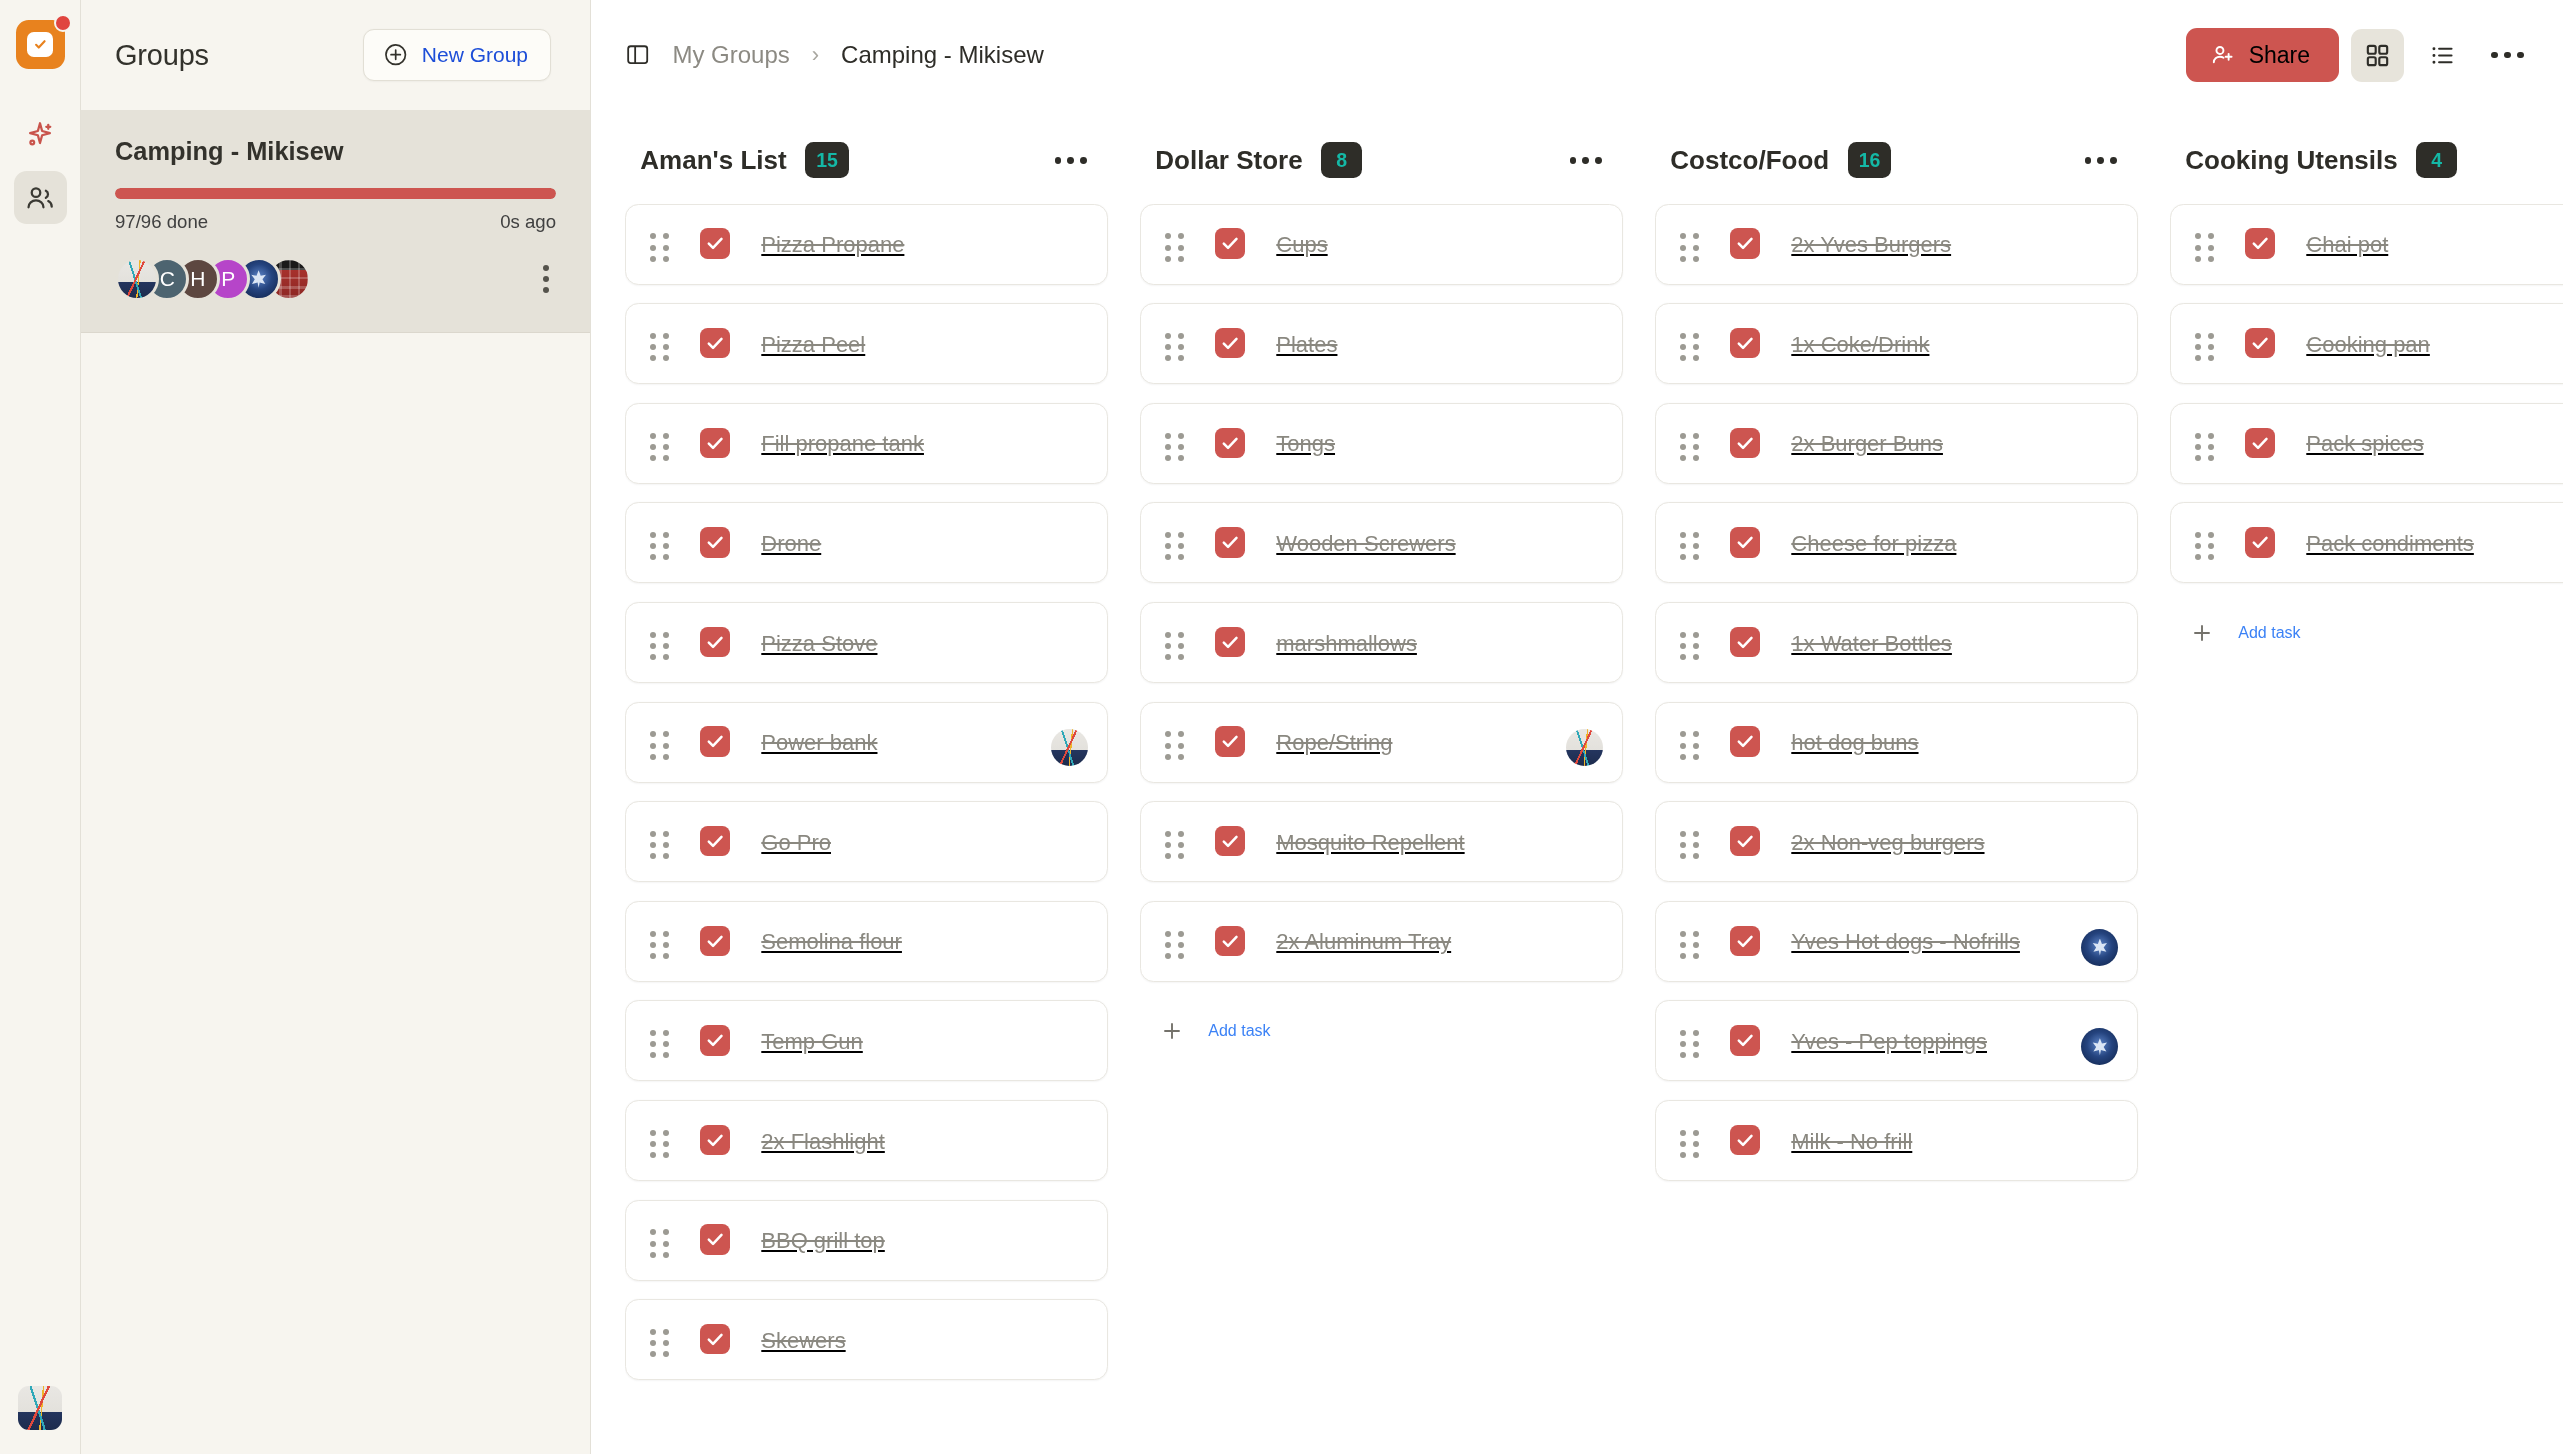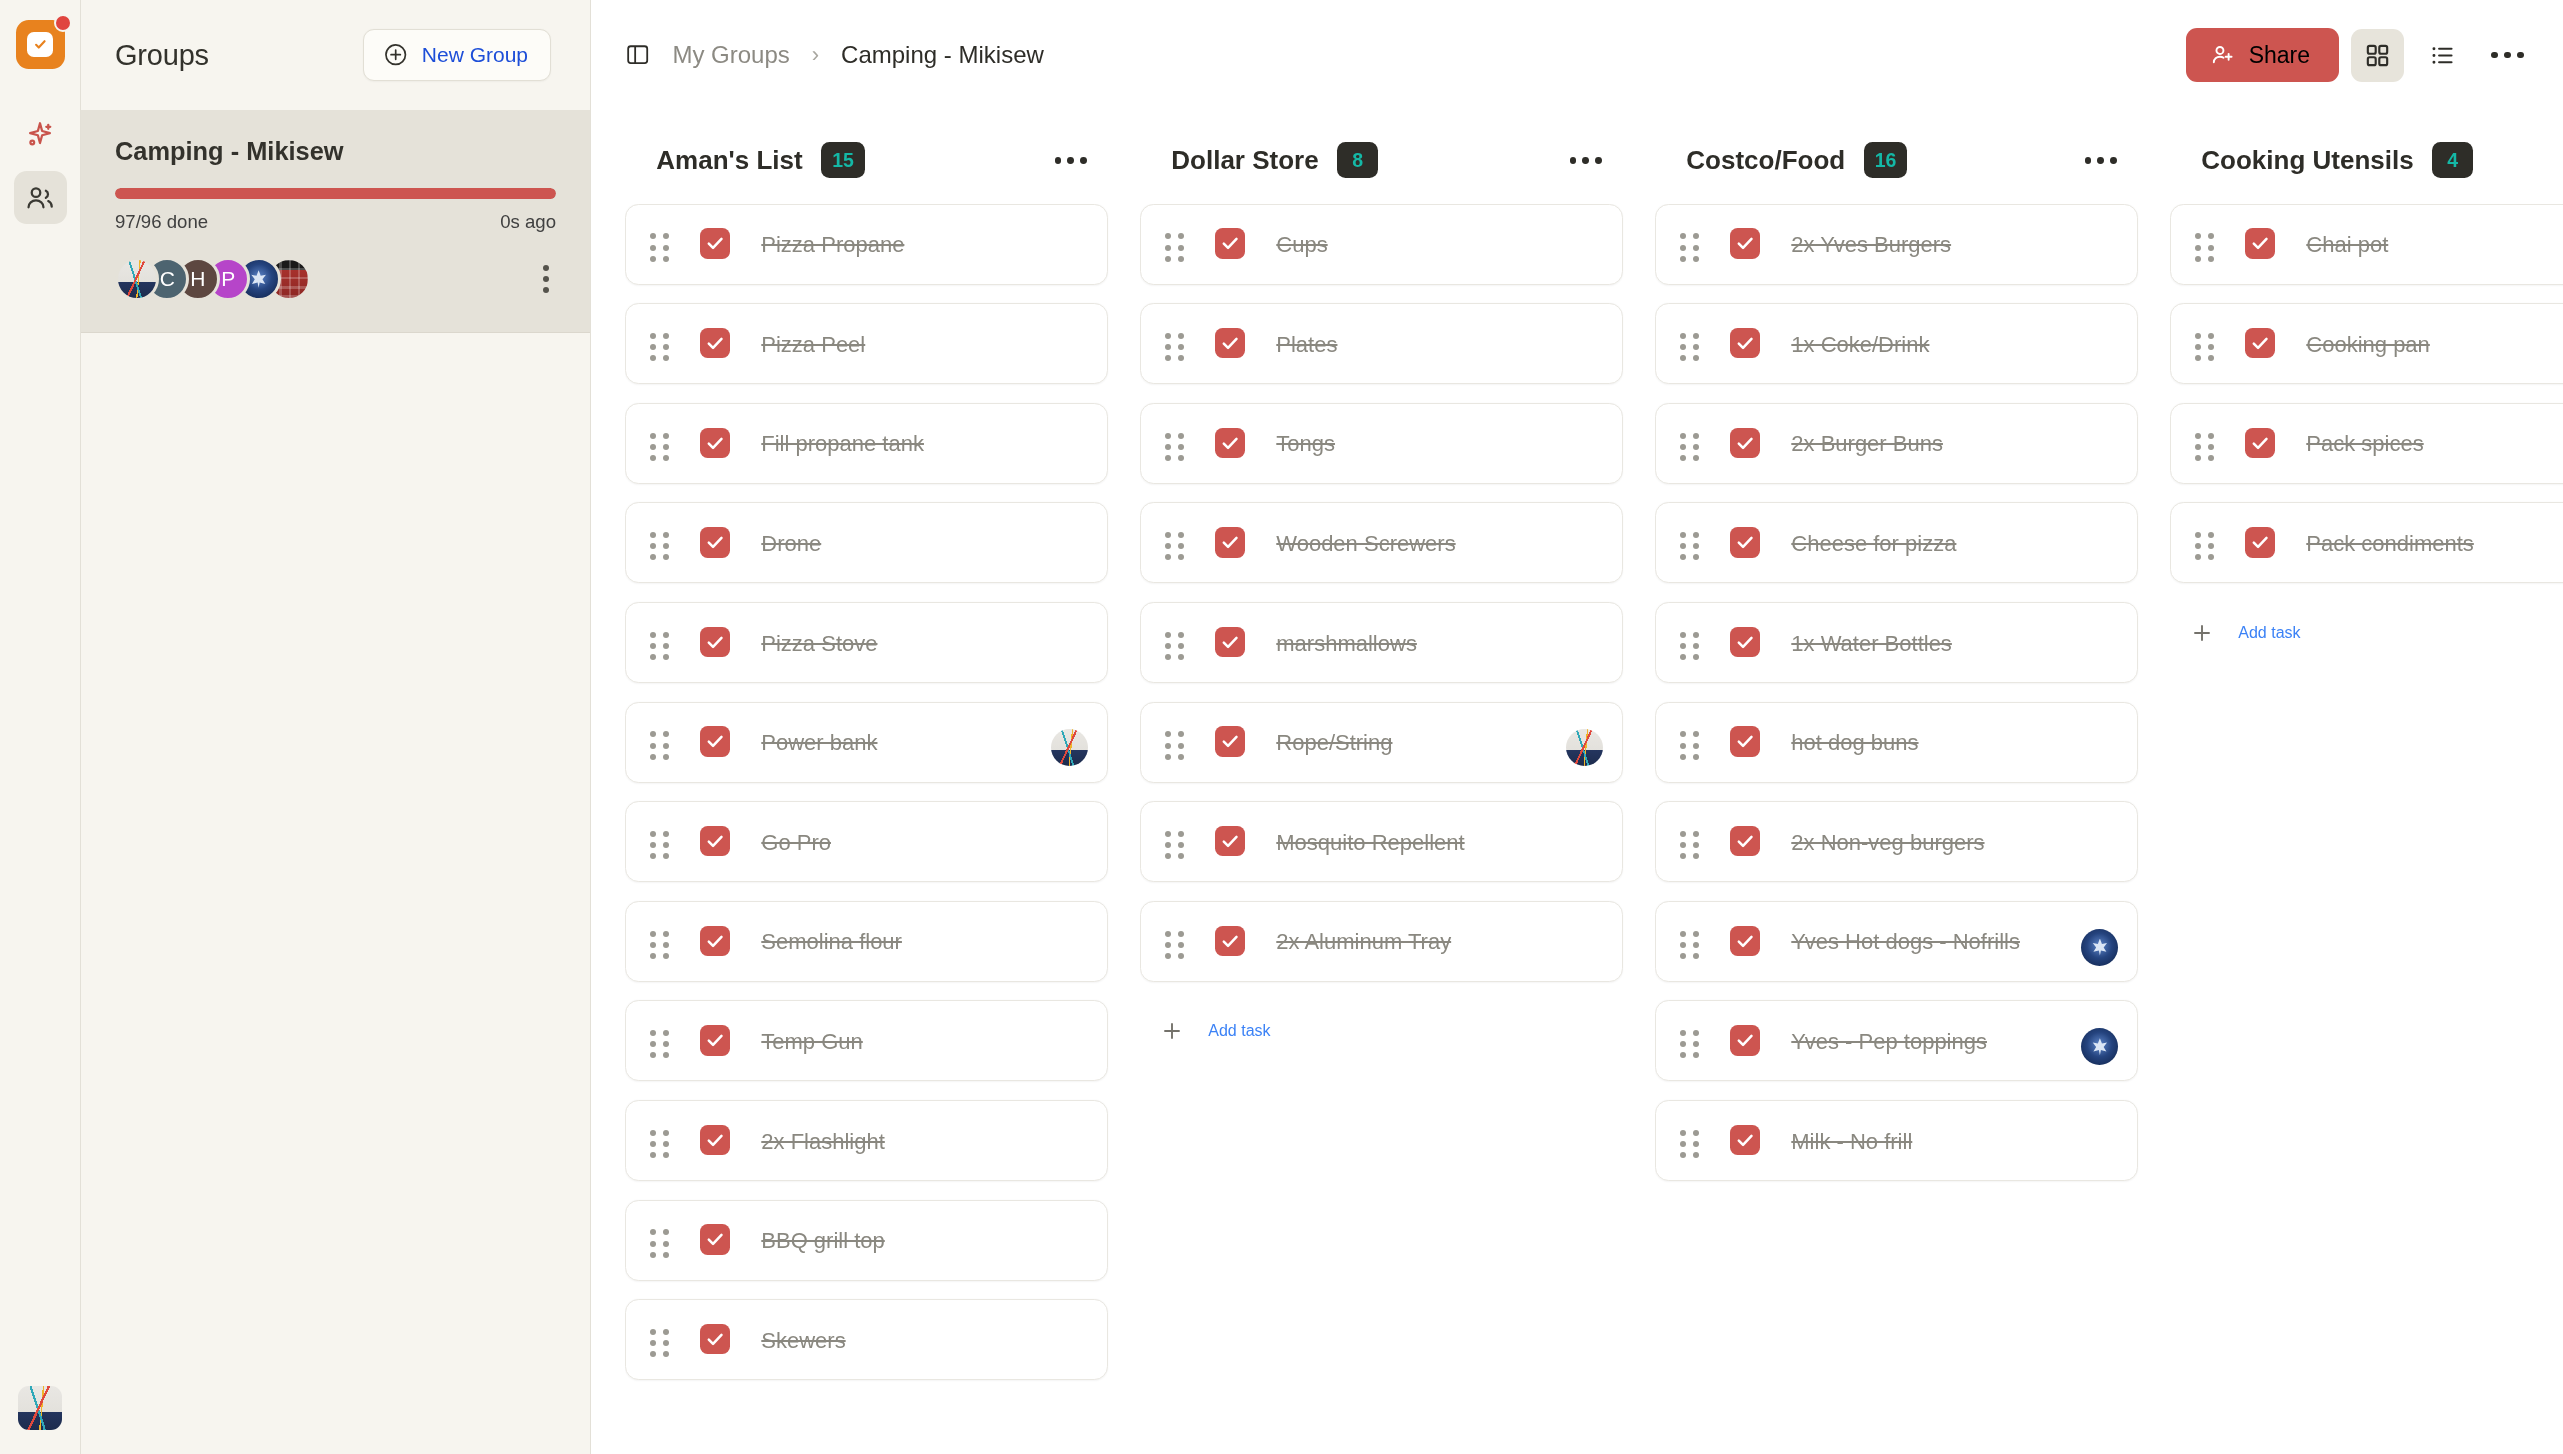--- a/index.html
+++ b/index.html
@@ -121,36 +121,36 @@
   
   .board {
     flex: 1 1 auto; display: flex; gap: 0;
     padding: 15.3px 0 0 34px; overflow: hidden;
   }
   .column { width: 515px; flex: 0 0 515px; display: flex; flex-direction: column; min-width: 0; }
   .col-head {
     display: flex; align-items: center; justify-content: space-between;
     padding: 17px 53px 25.4px 15.3px;
   }
-  .col-head-left { display: flex; align-items: center; gap: 18.6px; margin-left: 16px; }
+  .col-head-left { display: flex; align-items: center; gap: 18.6px; }
   .col-title { font-size: 26px; font-weight: 700; color: #2e2d28; white-space: nowrap; }
   .col-count {
     background: #2e2d28; color: #14b8a6; border-radius: 8.5px;
     min-width: 41px; height: 36px; padding: 0 11px;
     display: flex; align-items: center; justify-content: center;
     font-size: 19.5px; font-weight: 600;
   }
   .col-body { flex: 1 1 auto; overflow: hidden; padding-right: 32px; }
   .card {
     background: #ffffff; border: 0.8px solid #e9e7e1; border-radius: 13.6px;
     box-shadow: 0 0.8px 1.7px rgba(0,0,0,.045);
     padding: 22px 22px 22px 24px; margin-bottom: 18.6px;
     min-height: 81px; position: relative; cursor: pointer;
   }
-  .card-row { display: flex; align-items: flex-start; gap: 31px; }
+  .card-row { display: flex; align-items: flex-start; gap: 31px; text-decoration: underline; }
   .drag-handle {
     display: grid; grid-template-columns: repeat(2, 6px); gap: 5.1px 6.8px;
     margin-top: 6.8px; flex: 0 0 auto; cursor: grab;
   }
   .drag-handle i { width: 6px; height: 6px; border-radius: 50%; background: #9c9a93; display:block; }
   .checkbox {
     width: 30.5px; height: 30.5px; border-radius: 7.6px; background: #cd5550;
     flex: 0 0 auto; display: flex; align-items: center; justify-content: center;
     margin-top: 1.7px; cursor: pointer;
   }

